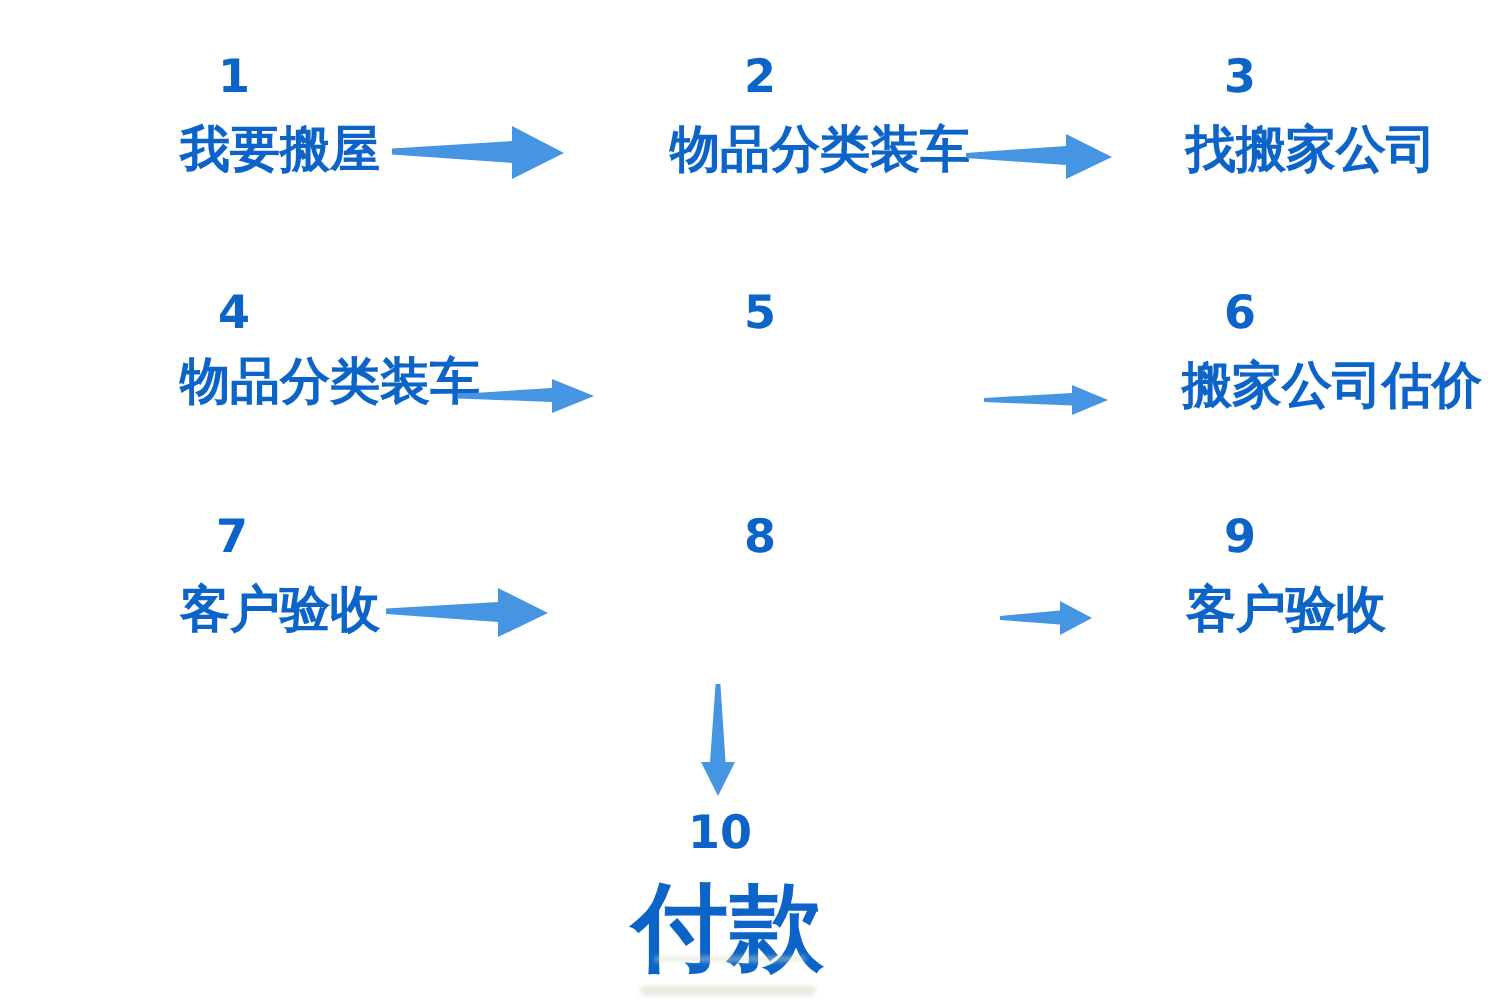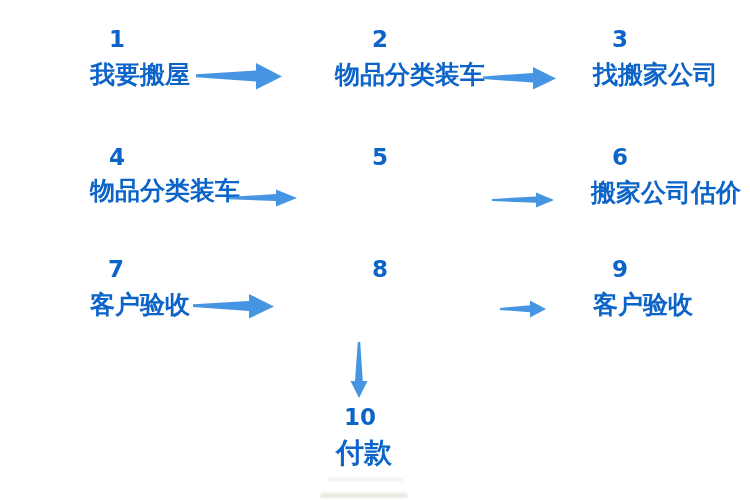--- a/index.html
+++ b/index.html
@@ -10,21 +10,21 @@
   .num{
     position:absolute;transform:translateX(-50%);
     color:#0d64c8;font-size:23px;font-weight:bold;line-height:1;white-space:nowrap;
   }
   .label{
     position:absolute;color:#0d64c8;font-size:25px;font-weight:bold;
     line-height:1.25;white-space:nowrap;letter-spacing:0px;margin-left:26px;
   }
   .label-big{
     position:absolute;transform:translateX(-50%);
-    color:#0d64c8;font-size:28px;font-weight:bold;line-height:1.1;white-space:nowrap;
+    color:#0d64c8;font-size:48px;font-weight:bold;line-height:1.1;white-space:nowrap;
   }
   .arrow{position:absolute;display:block;}
   
   .n1{left:117px;top:28px;}  .n2{left:380px;top:28px;}  .n3{left:620px;top:28px;}
   .n4{left:117px;top:146px;} .n5{left:380px;top:146px;} .n6{left:620px;top:146px;}
   .n7{left:116px;top:258px;} .n8{left:380px;top:258px;} .n9{left:620px;top:258px;}
   .n10{left:360px;top:406px;}
   
   .l1{left:64px;top:59px;}   .l2{left:309px;top:59px;}  .l3{left:567px;top:59px;}
   .l4{left:64px;top:177px;font-family:Liberation Mono, monospace;}  .l5{left:309px;top:177px;} .l6{left:565px;top:177px;}

